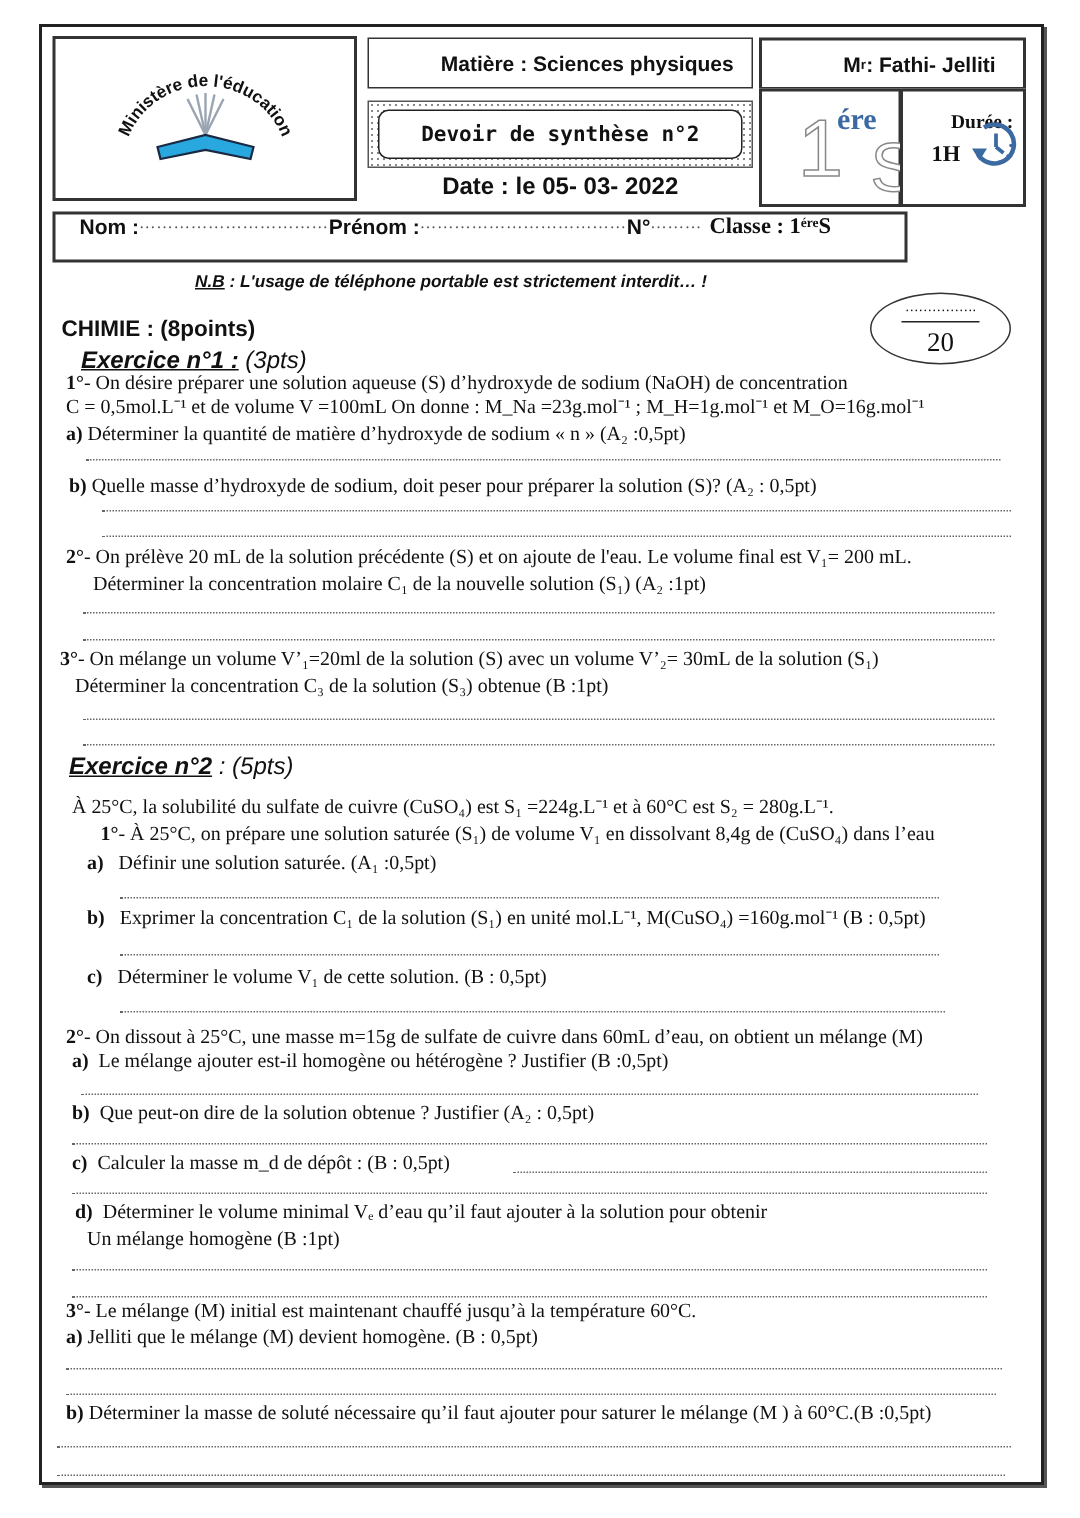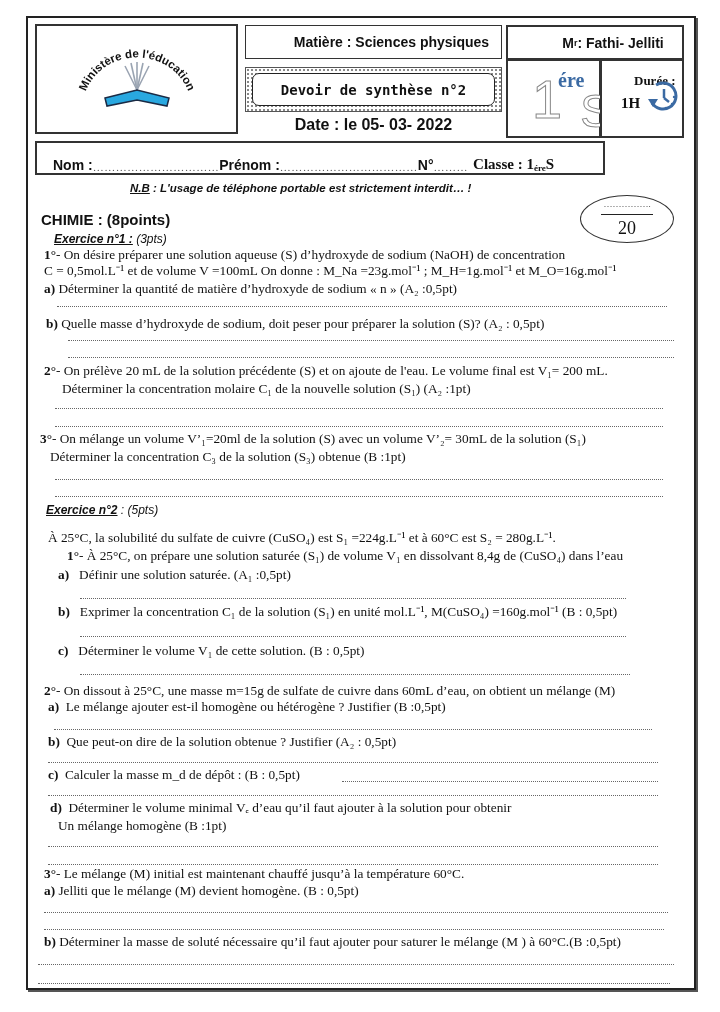--- a/index.html
+++ b/index.html
@@ -29,35 +29,35 @@
   .level-box { left: 506px; top: 59px; width: 95px; height: 79px; border-width: 2px; display:flex; align-items:center; justify-content:center; }
   .level-one { font-family: "Liberation Sans", sans-serif; font-size: 54px; color: #fff; -webkit-text-stroke: 1px #888; line-height: 1; }
   .level-sup { font-family: "Liberation Serif", serif; font-size: 20px; font-weight: bold; color: #3b6aa3; position: relative; top: -18px; margin-left: -4px; }
   .level-s { font-family: "Liberation Sans", sans-serif; font-size: 46px; color: #fff; -webkit-text-stroke: 1px #888; line-height: 1; position: relative; top: 12px; margin-left: -4px; }
   .duree-box { left: 600px; top: 59px; width: 84px; height: 79px; border-width: 2px; }
   .duree-label { position: absolute; left: 12px; top: 12px; font-family: Liberation Serif, serif; font-size: 13px; font-weight: bold; margin-left: 20px; }
   .duree-val { position: absolute; left: 19px; top: 34px; font-family: "Liberation Serif", serif; font-size: 15px; font-weight: bold; }
   .clock-icon { position: absolute; left: 44px; top: 16px; width: 32px; height: 38px; }
 
   .student-box { position: absolute; left: 35px; top: 141px; width: 570px; height: 34px; border: 2px solid #333;
-    display:flex; align-items:flex-end; padding-left: 16px; font-size: 14px; }
+    display:flex; align-items:flex-start; padding-left: 16px; font-size: 14px; }
   .student-box .lbl { font-family: "Liberation Sans", sans-serif; font-weight: bold; }
   .student-box .lbl-serif { font-family: "Liberation Serif", serif; font-weight: bold; font-size: 15px; }
   .dots { color:#555; letter-spacing: 0.5px; font-size: 11px; }
 
   .nb { position: absolute; left: 130px; top: 182px; font-family: "Liberation Sans", sans-serif; font-style: italic; font-weight: bold; font-size: 11.5px; }
   .nb u { text-decoration: underline; }
 
   .score-oval { position: absolute; left: 580px; top: 195px; width: 94px; height: 48px; border: 1.3px solid #333; border-radius: 50%; }
   .score-dots { position: absolute; left: 0; top: 3px; width: 100%; text-align:center; font-size: 9px; }
   .score-line { position: absolute; left: 20px; right: 20px; top: 18px; border-top: 1.2px solid #222; }
   .score-total { position: absolute; left: 0; top: 22px; width: 100%; text-align:center; font-size: 18px; font-family: "Liberation Serif", serif; }
 
   .section-title { position: absolute; left: 41px; top: 211px; font-family: "Liberation Sans", sans-serif; font-weight: bold; font-size: 15px; }
-  .ex-title { position: absolute; font-family: "Liberation Sans", sans-serif; font-style: italic; font-size: 12px; }
+  .ex-title { position: absolute; font-family: "Liberation Sans", sans-serif; font-style: italic; font-size: 16px; }
   .ex-title b { text-decoration: underline; }
 
   .line { position: absolute; font-size: 13.3px; white-space: nowrap; line-height: 16px; }
   .line b { font-weight: bold; }
   .dotline { position: absolute; height: 2px; border-top: 1.4px dotted #666; }
 </style>
 </head>
 <body>
 
 <div class="page-frame"></div>

